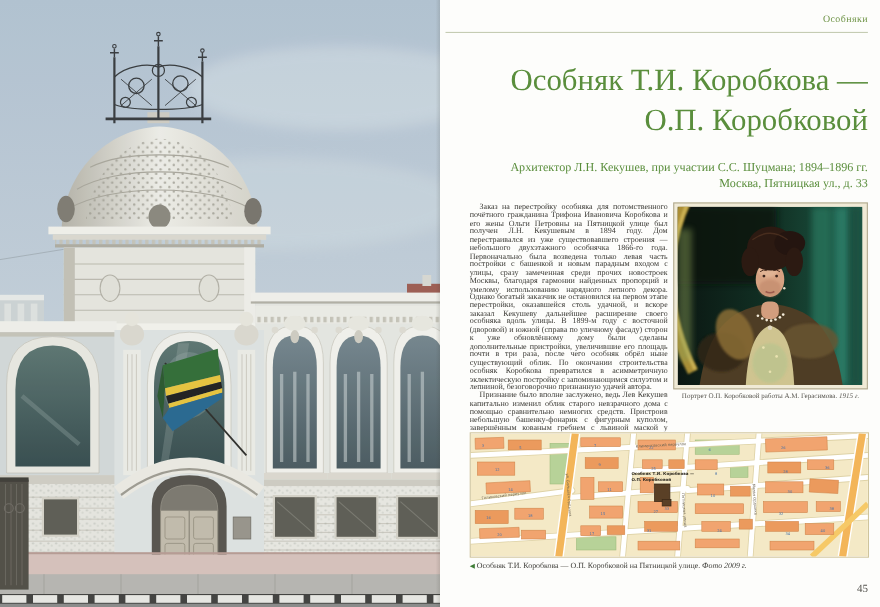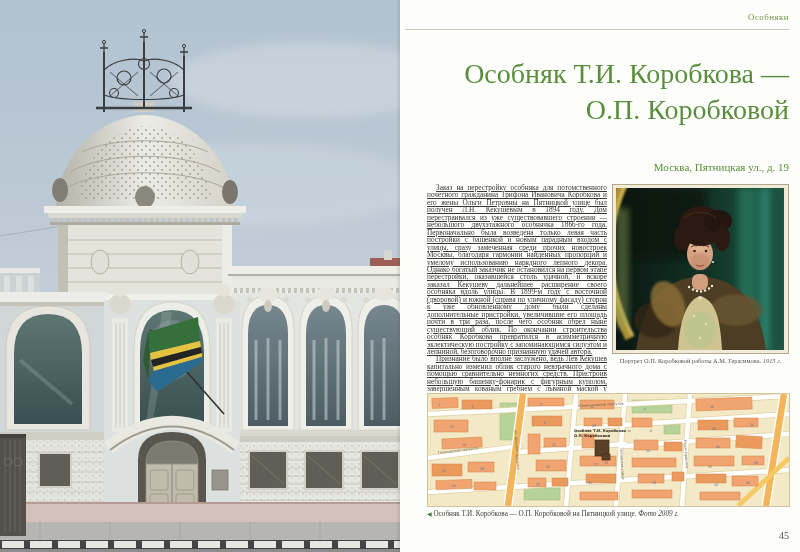--- a/index.html
+++ b/index.html
@@ -14,21 +14,21 @@
   .running-head{position:absolute;top:12px;right:11px;font-size:9px;color:#6f9447;letter-spacing:.4px;}
   .head-rule{position:absolute;top:29px;left:5px;right:11px;border-top:1px solid #c5ccb3;}
 
   .title{position:absolute;top:56px;right:11px;margin:0;text-align:right;font-weight:normal;
          font-size:28px;line-height:36px;color:#5a8e3c;}
   .subtitle{position:absolute;top:145px;right:11px;text-align:right;
             font-size:11px;line-height:15px;color:#5a8e3c;}
 
   .content-row{position:absolute;left:27px;top:184px;width:362px;display:flex;gap:5px;}
   .body-text{width:180px;height:208px;overflow:hidden;font-size:7.3px;line-height:7.45px;
-             text-align:justify;color:#3a3934;text-decoration:underline;}
+             text-align:justify;color:#3a3934;}
   .body-text p{margin:0;text-indent:9px;}
 
   .portrait{margin:0;width:177px;}
   .portrait-frame{box-sizing:border-box;width:177px;border:1px solid #b0a98e;background:#f0ead6;padding:3px;}
   .portrait-frame svg{display:block;}
   .portrait figcaption{margin-top:3px;text-align:center;font-size:6.4px;color:#57554e;}
 
   .map-box{position:absolute;left:27px;top:393px;width:361px;height:112px;border:1px solid #cfc49c;box-sizing:content-box;}
   .map-box svg{display:block;}
 
@@ -307,22 +307,22 @@
 
     <div class="running-head">Особняки</div>
     <div class="head-rule"></div>
 
     <h1 class="title">
       <span>Особняк Т.И. Коробкова —</span><br>
       <span>О.П. Коробковой</span>
     </h1>
 
     <div class="subtitle">
-      <br>
-      <span>Москва, Пятницкая ул., д. 19</span>
+      <span>Архитектор Л.Н. Кекушев, при участии С.С. Шуцмана; 1894–1896 гг.</span><br>
+      <span>Москва, Пятницкая ул., д. 33</span>
     </div>
 
     <div class="content-row">
       <div class="body-text">
         <p>Заказ на перестройку особняка для потомственного почётного гражданина Трифона Ивановича Коробкова и его жены Ольги Петровны на Пятницкой улице был получен Л.Н. Кекушевым в 1894 году. Дом перестраивался из уже существовавшего строения — небольшого двухэтажного особнячка 1866-го года. Первоначально была возведена только левая часть постройки с башенкой и новым парадным входом с улицы, сразу замеченная среди прочих новостроек Москвы, благодаря гармонии найденных пропорций и умелому использованию нарядного лепного декора. Однако богатый заказчик не остановился на первом этапе перестройки, оказавшейся столь удачной, и вскоре заказал Кекушеву дальнейшее расширение своего особняка вдоль улицы. В 1899-м году с восточной (дворовой) и южной (справа по уличному фасаду) сторон к уже обновлённому дому были сделаны дополнительные пристройки, увеличившие его площадь почти в три раза, после чего особняк обрёл ныне существующий облик. По окончании строительства особняк Коробкова превратился в асимметричную эклектическую постройку с запоминающимся силуэтом и лепниной, безоговорочно признанную удачей автора.</p>
         <p>Признание было вполне заслужено, ведь Лев Кекушев капитально изменил облик старого невзрачного дома с помощью сравнительно немногих средств. Пристроив небольшую башенку-фонарик с фигурным куполом, завершённым кованым гребнем с львиной маской у основания (постепенно становившейся обязательным элементом всех его построек), он сразу придал особняку новый масштаб и акцентировал его в ряду уличной застройки. Чтобы сделать фасад по Пятниц-</p>
       </div>
 
       <figure class="portrait">
         <div class="portrait-frame">

